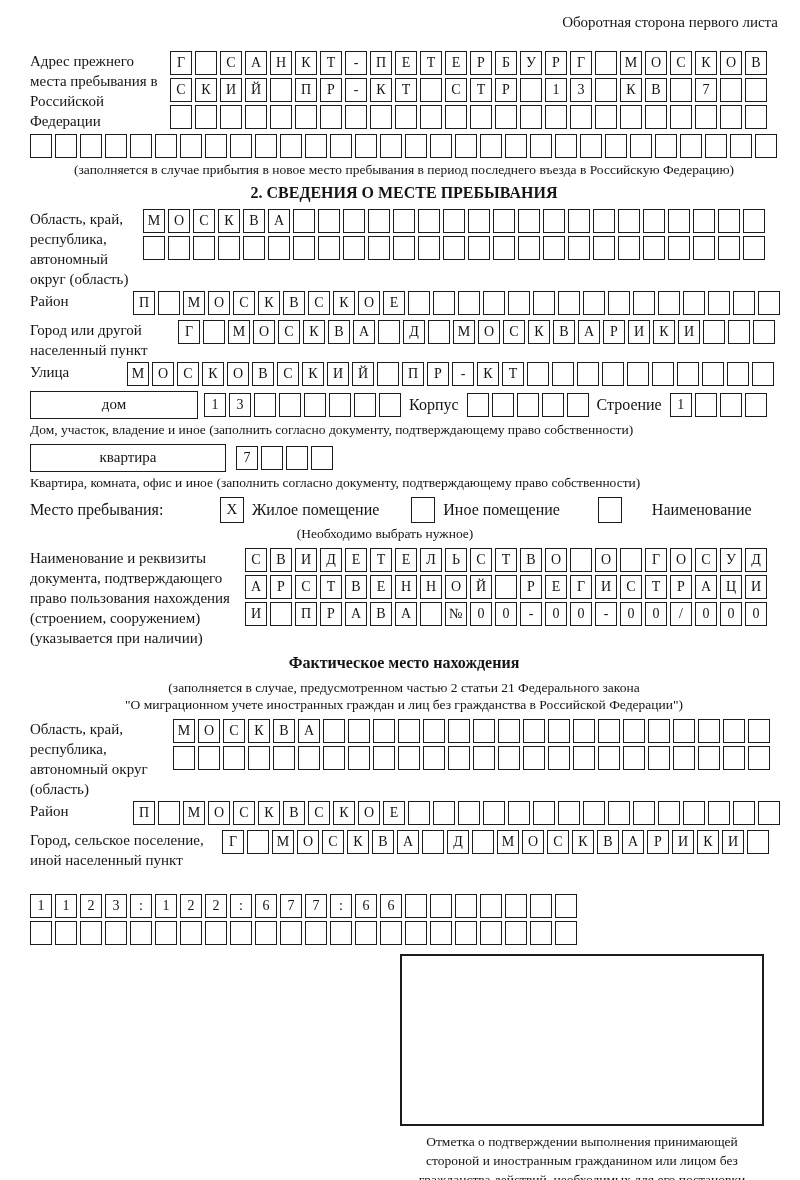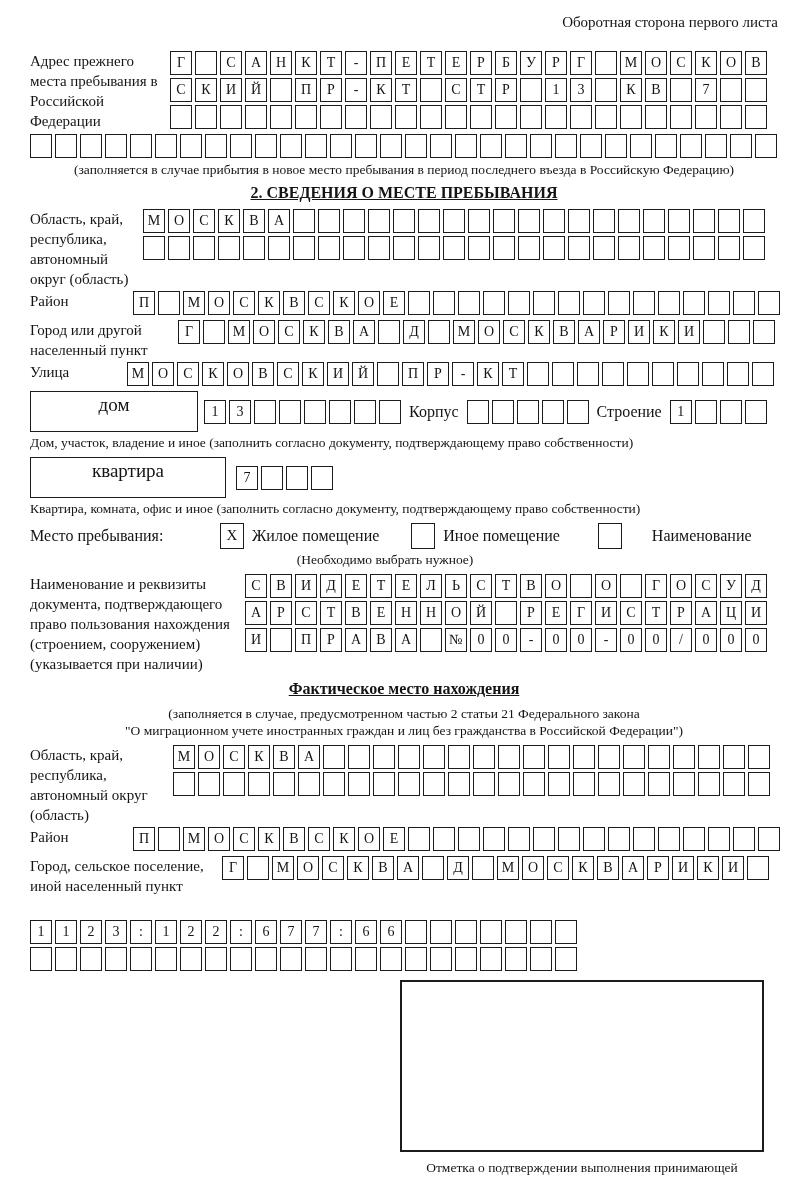--- a/index.html
+++ b/index.html
@@ -20,24 +20,24 @@
   .cellrow{display:flex;gap:3px;margin-bottom:3px;}
   .cell{
     flex:none;box-sizing:border-box;
     width:22px;height:24px;
     border:1.6px solid #1c1c1c;
     font-size:14px;line-height:21px;text-align:center;
     background:#fff;
   }
   .caption{font-size:13.5px;line-height:17px;margin:1px 0 6px 0;}
   .caption.center{text-align:center;}
-  .sec-title{font-weight:bold;font-size:16px;text-align:center;margin:3px 0 7px 0;text-decoration:underline;}
+  .sec-title{font-weight:bold;font-size:16px;text-align:center;margin:3px 0 7px 0;}
   .labelbox{
-    box-sizing:border-box;border:1.8px solid #1c1c1c;height:41px;
-    text-align:center;line-height:25px;font-size:19px;flex:none;
+    box-sizing:border-box;border:1.8px solid #1c1c1c;height:28px;
+    text-align:center;line-height:25px;font-size:15px;flex:none;
   }
   .inline-row{display:flex;align-items:center;margin-bottom:2px;}
   .inline-label{flex:none;font-size:16px;padding:0 8px;line-height:26px;}
   .chk{
     flex:none;box-sizing:border-box;width:24px;height:26px;
     border:1.8px solid #1c1c1c;text-align:center;line-height:23px;
     font-size:15px;background:#fff;
   }
   .prelines{white-space:pre-line;}
   .stamp-box{

